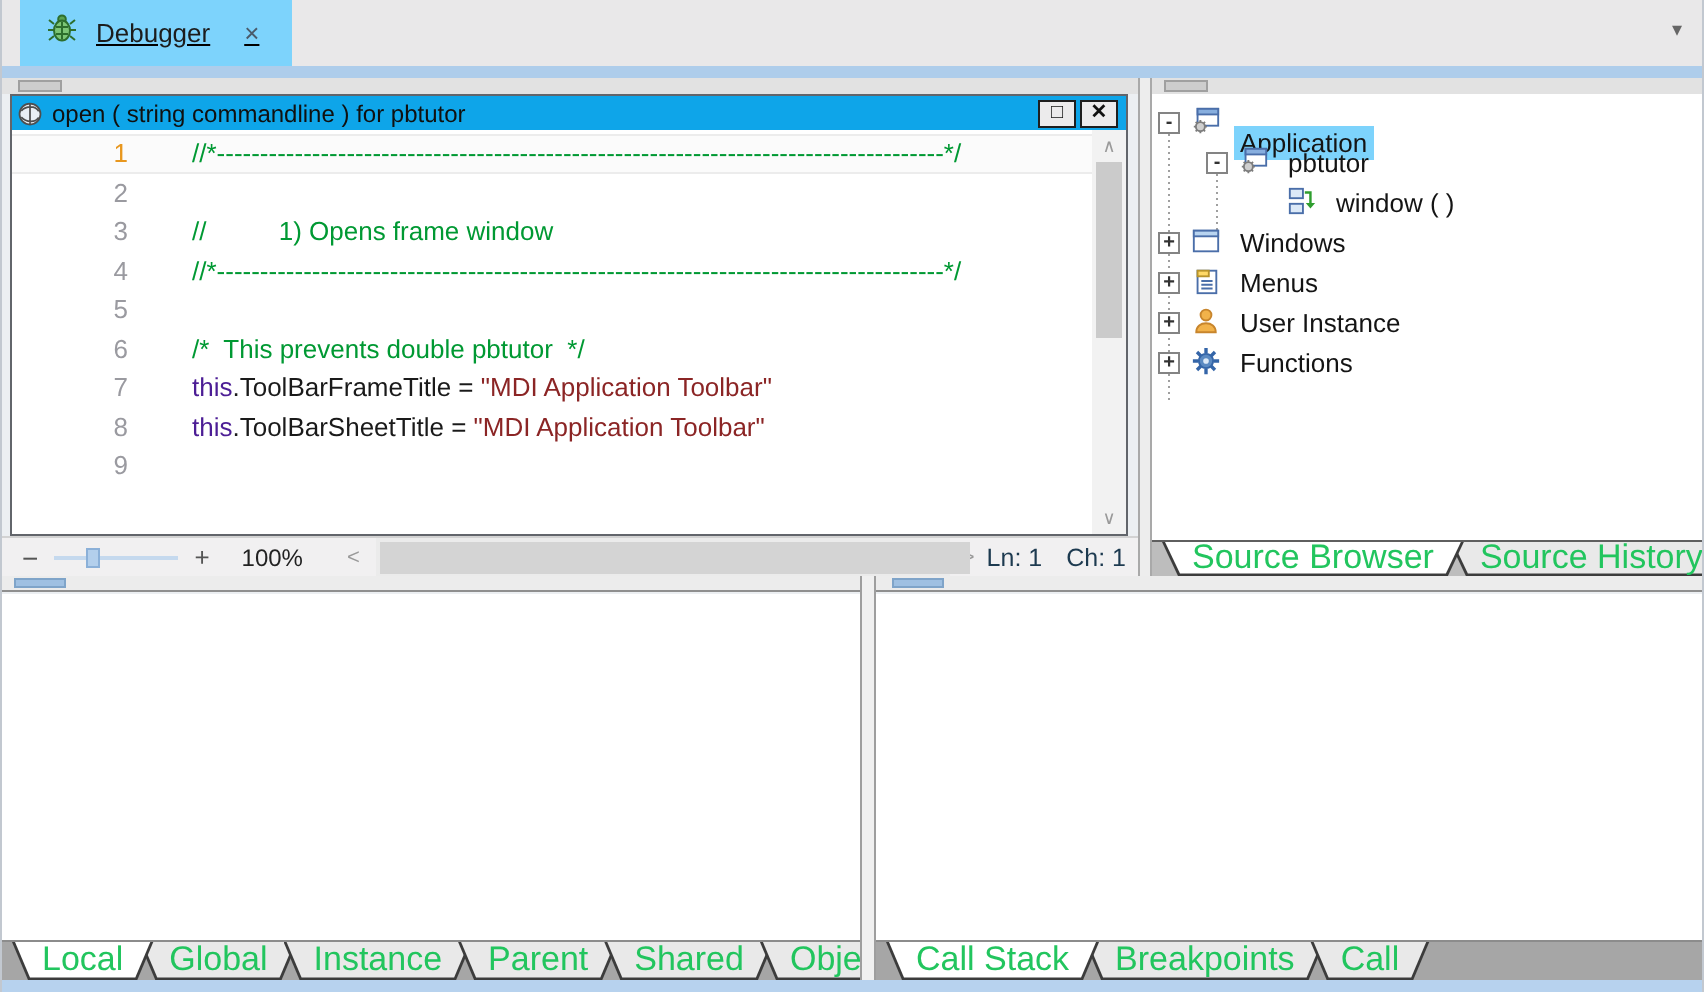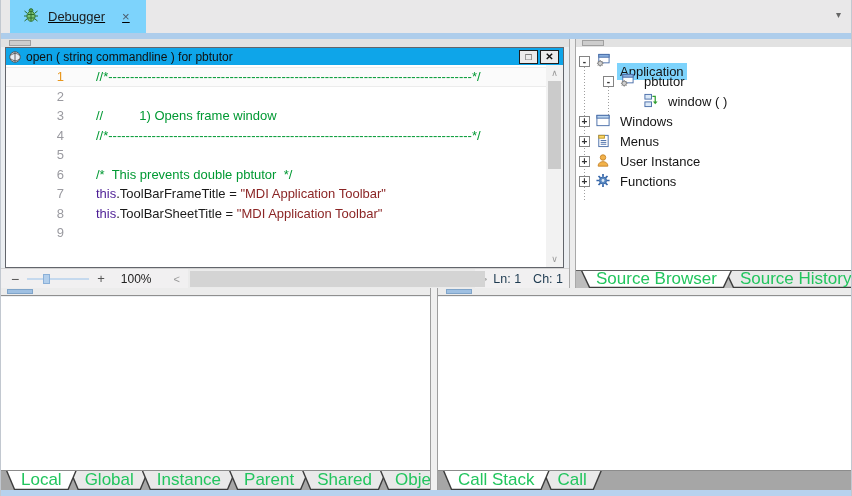--- a/index.html
+++ b/index.html
@@ -308,18 +308,22 @@
     <div class="sthumb-b" style="left:8px;"></div>
   </div>
   <div class="lpane" style="left:437px;top:297px;width:415px;height:173px;"></div>
   <div class="tstrip lstrip2" id="callstack-tabs">
       <div class="ptab active">
         <div class="ptab-in"></div>
         <span class="ptab-label">Call Stack</span>
       </div>
       <div class="ptab">
         <div class="ptab-in"></div>
+        <span class="ptab-label">Breakpoints</span>
+      </div>
+      <div class="ptab">
+        <div class="ptab-in"></div>
         <span class="ptab-label">Call</span>
       </div>
     </div>
 
   <div class="bottomstrip"></div>
 </div>
 
 </body></html>

